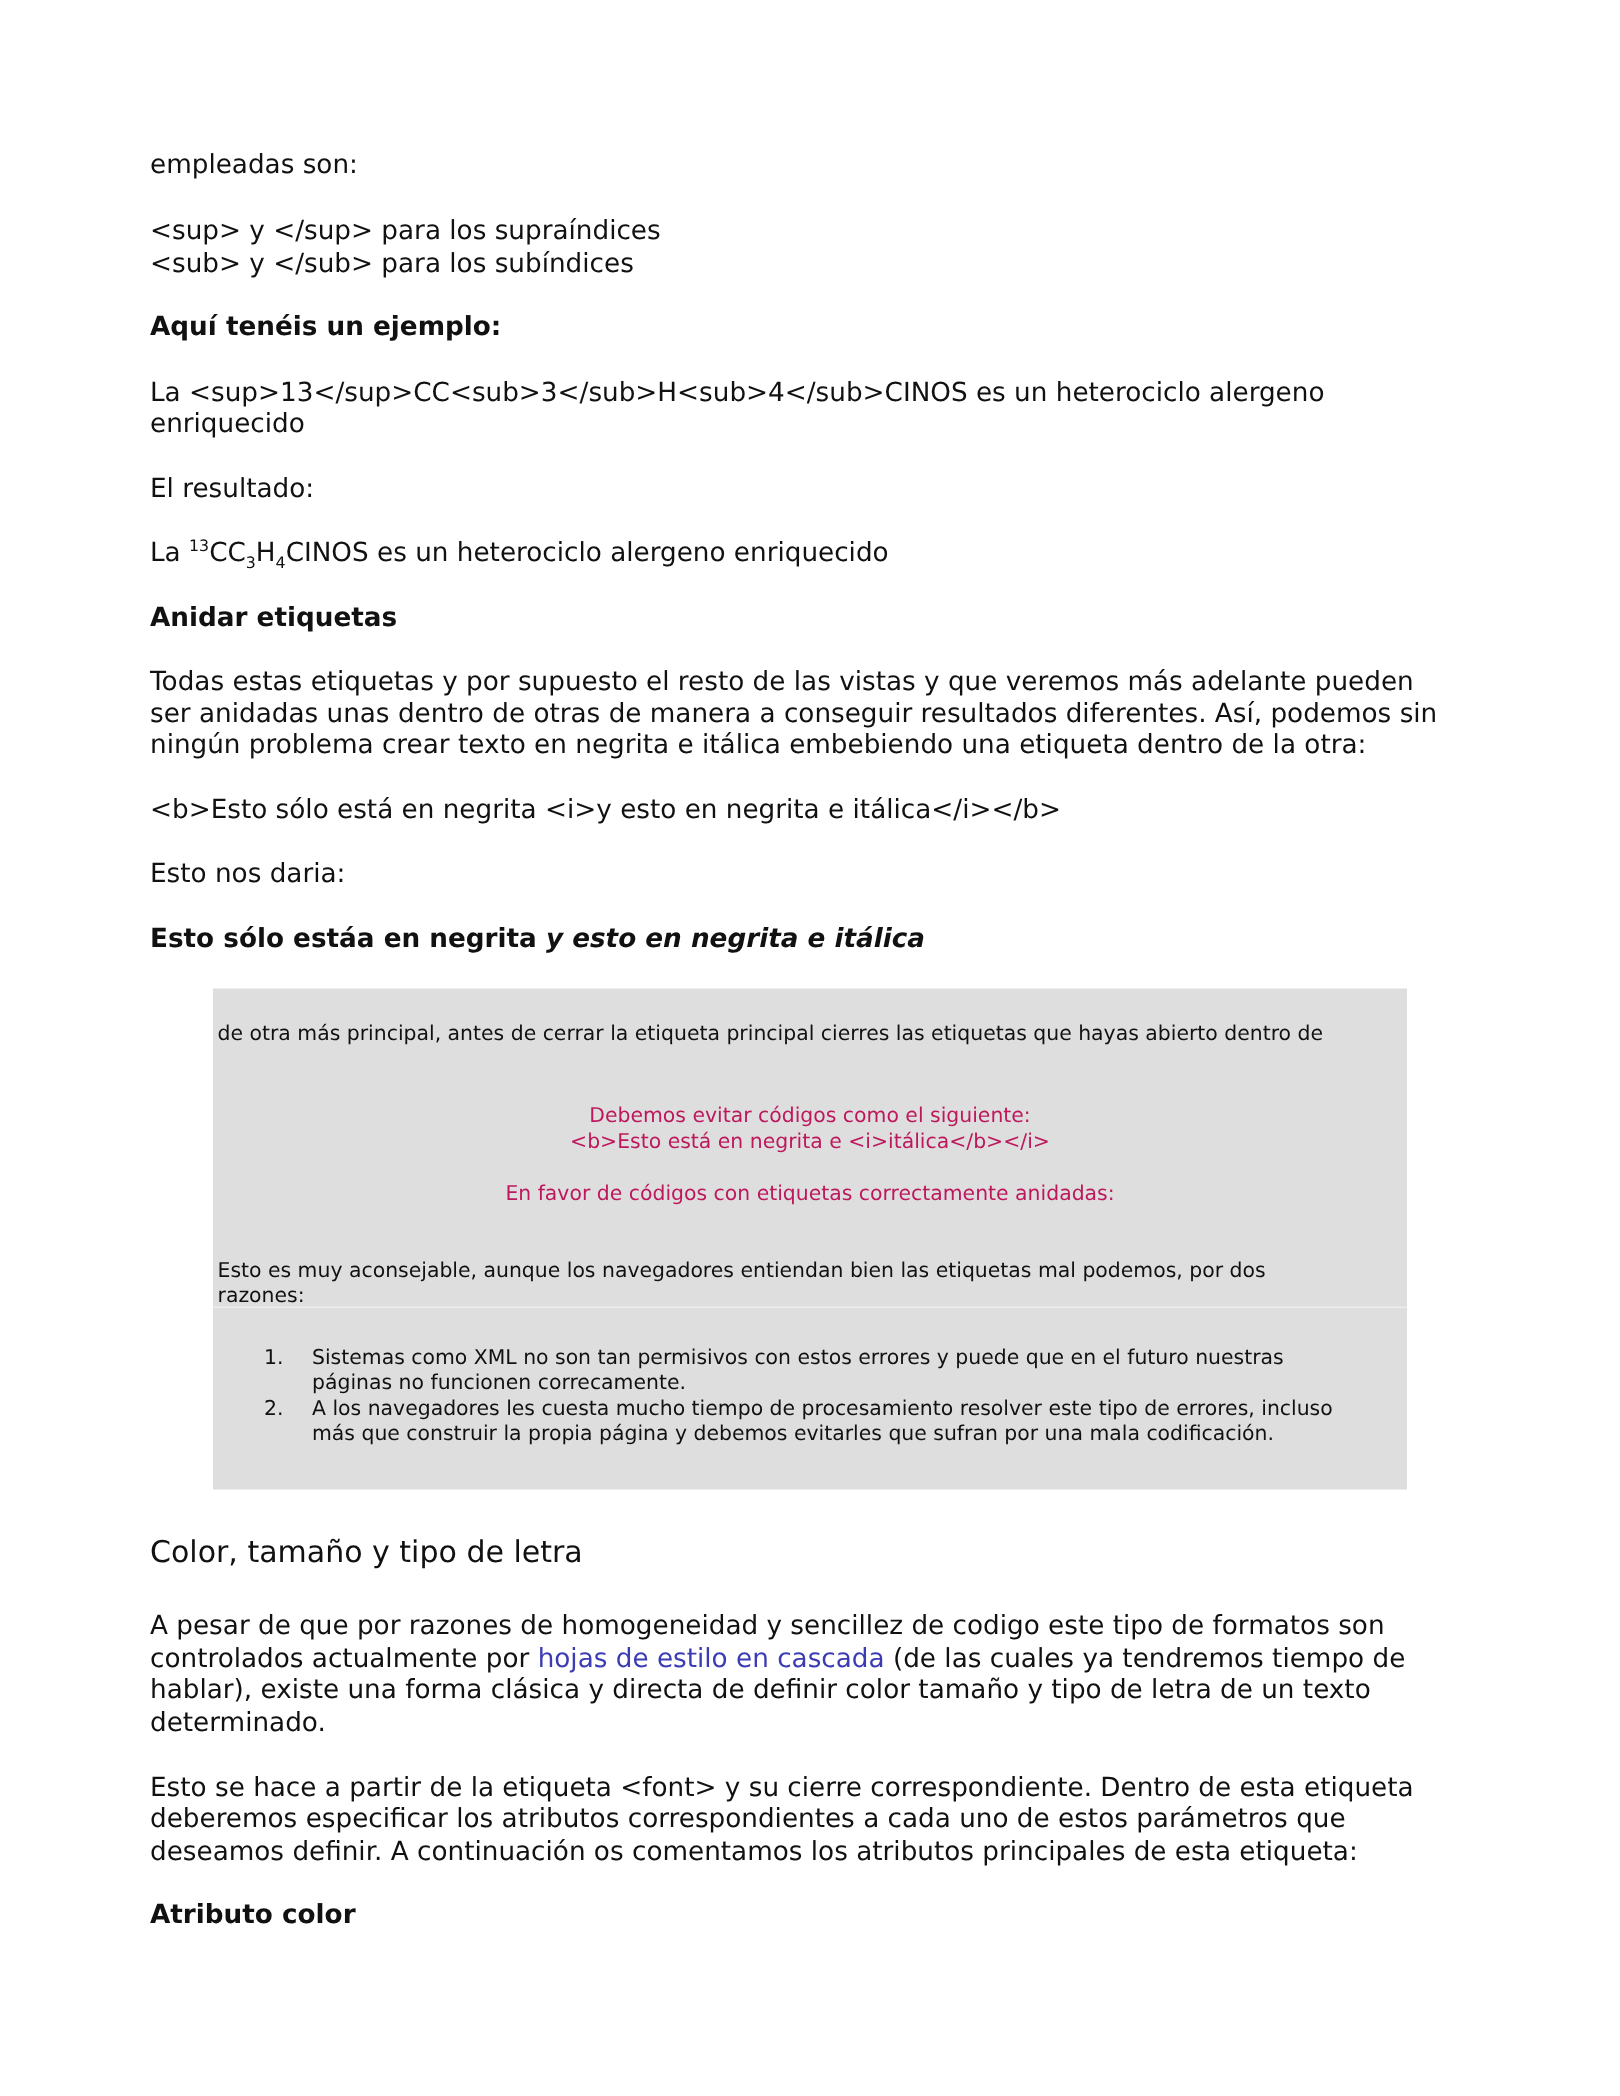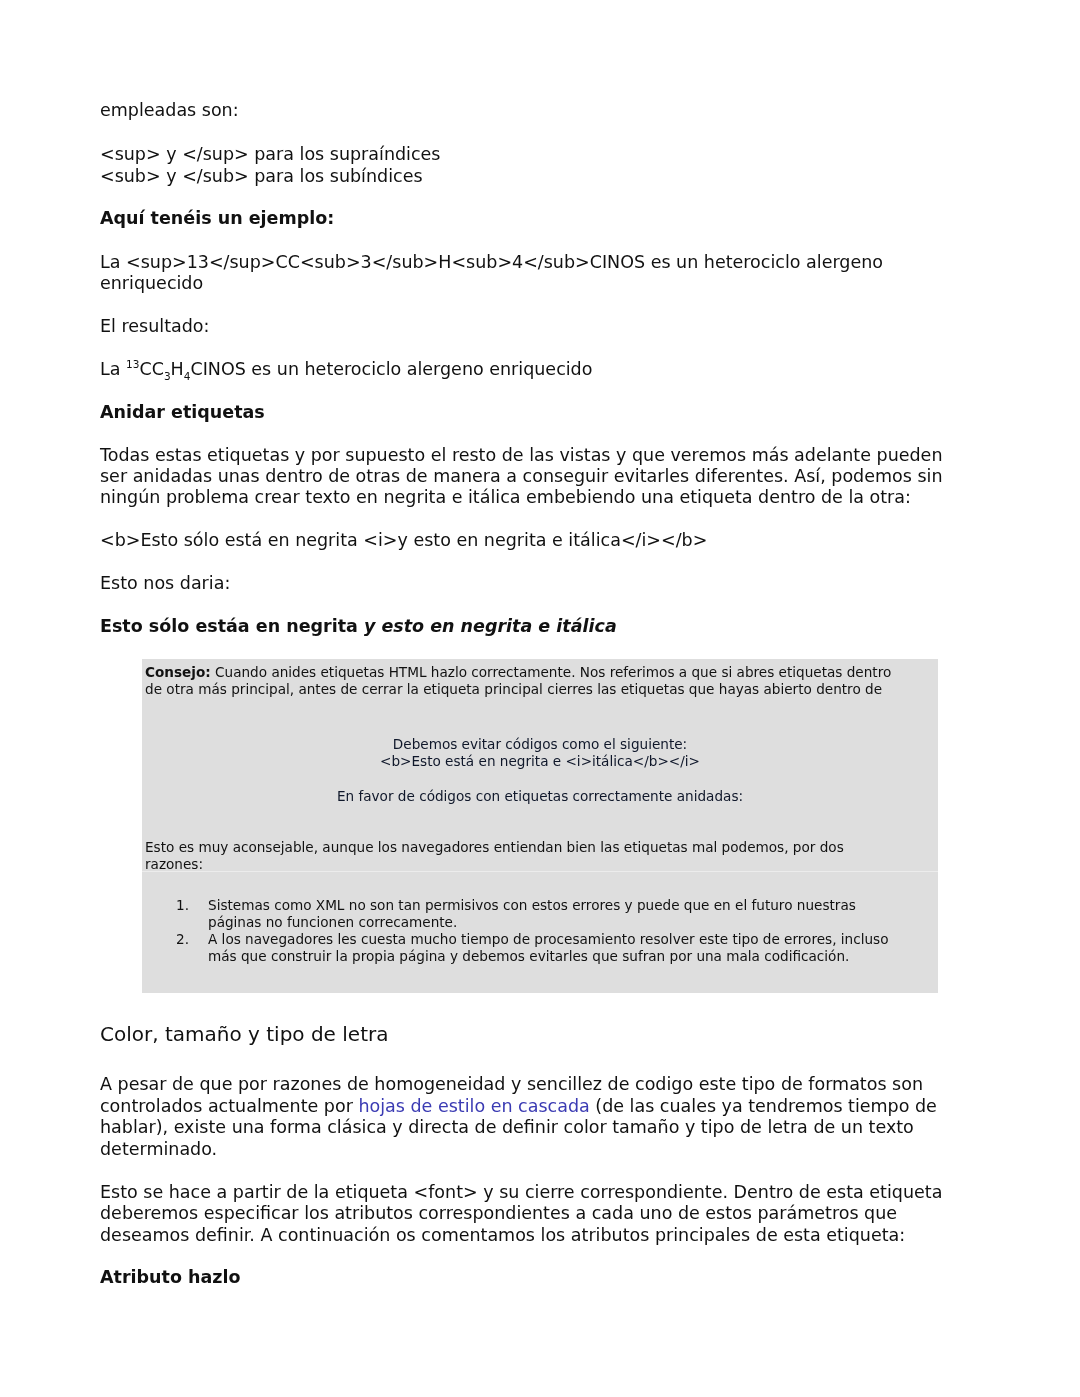--- a/index.html
+++ b/index.html
@@ -60,21 +60,21 @@
       color: #111111;
     }
     .tip-center {
       position: absolute;
       left: 0;
       width: 796px;
       text-align: center;
       font-size: 13.6px;
       line-height: 17px;
       margin: 0;
-      color: #0f172a;
+      color: #be185d;
     }
     .tip-sep {
       position: absolute;
       left: 0;
       top: 212px;
       width: 796px;
       height: 1px;
       background: #ececec;
     }
     .tip-list {
@@ -111,33 +111,30 @@
   <p class="p" style="top:208px;font-weight:bold;">Aquí tenéis un ejemplo:</p>
   <p class="p" style="top:252px;">La &lt;sup&gt;13&lt;/sup&gt;CC&lt;sub&gt;3&lt;/sub&gt;H&lt;sub&gt;4&lt;/sub&gt;CINOS es un heterociclo alergeno</p>
   <p class="p" style="top:273px;">enriquecido</p>
   <p class="p" style="top:316px;">El resultado:</p>
   <p class="p" style="top:359px;">
     <span>La </span><sup>13</sup><span>CC</span><sub>3</sub><span>H</span><sub>4</sub><span>CINOS es un heterociclo alergeno enriquecido</span>
   </p>
 
   <p class="p bold" style="top:402px;">Anidar etiquetas</p>
   <p class="p" style="top:445px;">Todas estas etiquetas y por supuesto el resto de las vistas y que veremos más adelante pueden</p>
-  <p class="p" style="top:466px;">ser anidadas unas dentro de otras de manera a conseguir evitarles diferentes. Así, podemos sin</p>
+  <p class="p" style="top:466px;">ser anidadas unas dentro de otras de manera a conseguir resultados diferentes. Así, podemos sin</p>
   <p class="p" style="top:487px;">ningún problema crear texto en negrita e itálica embebiendo una etiqueta dentro de la otra:</p>
   <p class="p" style="top:530px;">&lt;b&gt;Esto sólo está en negrita &lt;i&gt;y esto en negrita e itálica&lt;/i&gt;&lt;/b&gt;</p>
   <p class="p" style="top:573px;">Esto nos daria:</p>
   <p class="p bold" style="top:616px;">
     <span>Esto sólo estáa en negrita </span><span class="italic">y esto en negrita e itálica</span>
   </p>
 </div>
 
 <div class="tip-box">
-  <p class="tip-p" style="top:5px;">
-    <span class="bold">Consejo:</span><span> Cuando anides etiquetas HTML hazlo correctamente. Nos referimos a que si abres etiquetas dentro</span>
-  </p>
   <p class="tip-p" style="top:22px;">de otra más principal, antes de cerrar la etiqueta principal cierres las etiquetas que hayas abierto dentro de</p>
 
   <p class="tip-center" style="top:77px;">Debemos evitar códigos como el siguiente:</p>
   <p class="tip-center" style="top:94px;">&lt;b&gt;Esto está en negrita e &lt;i&gt;itálica&lt;/b&gt;&lt;/i&gt;</p>
   <p class="tip-center" style="top:129px;">En favor de códigos con etiquetas correctamente anidadas:</p>
 
   <p class="tip-p" style="top:180px;">Esto es muy aconsejable, aunque los navegadores entiendan bien las etiquetas mal podemos, por dos</p>
   <p class="tip-p" style="top:197px;">razones:</p>
   <div class="tip-sep"></div>
 
@@ -162,14 +159,14 @@
   <p class="p" style="top:1096px;">
     <span>controlados actualmente por </span><span class="link">hojas de estilo en cascada</span><span> (de las cuales ya tendremos tiempo de</span>
   </p>
   <p class="p" style="top:1117px;">hablar), existe una forma clásica y directa de definir color tamaño y tipo de letra de un texto</p>
   <p class="p" style="top:1139px;">determinado.</p>
 
   <p class="p" style="top:1182px;">Esto se hace a partir de la etiqueta &lt;font&gt; y su cierre correspondiente. Dentro de esta etiqueta</p>
   <p class="p" style="top:1203px;">deberemos especificar los atributos correspondientes a cada uno de estos parámetros que</p>
   <p class="p" style="top:1225px;">deseamos definir. A continuación os comentamos los atributos principales de esta etiqueta:</p>
 
-  <p class="p bold" style="top:1267px;">Atributo hazlo</p>
+  <p class="p bold" style="top:1267px;">Atributo color</p>
 </div>
 
 </body></html>

